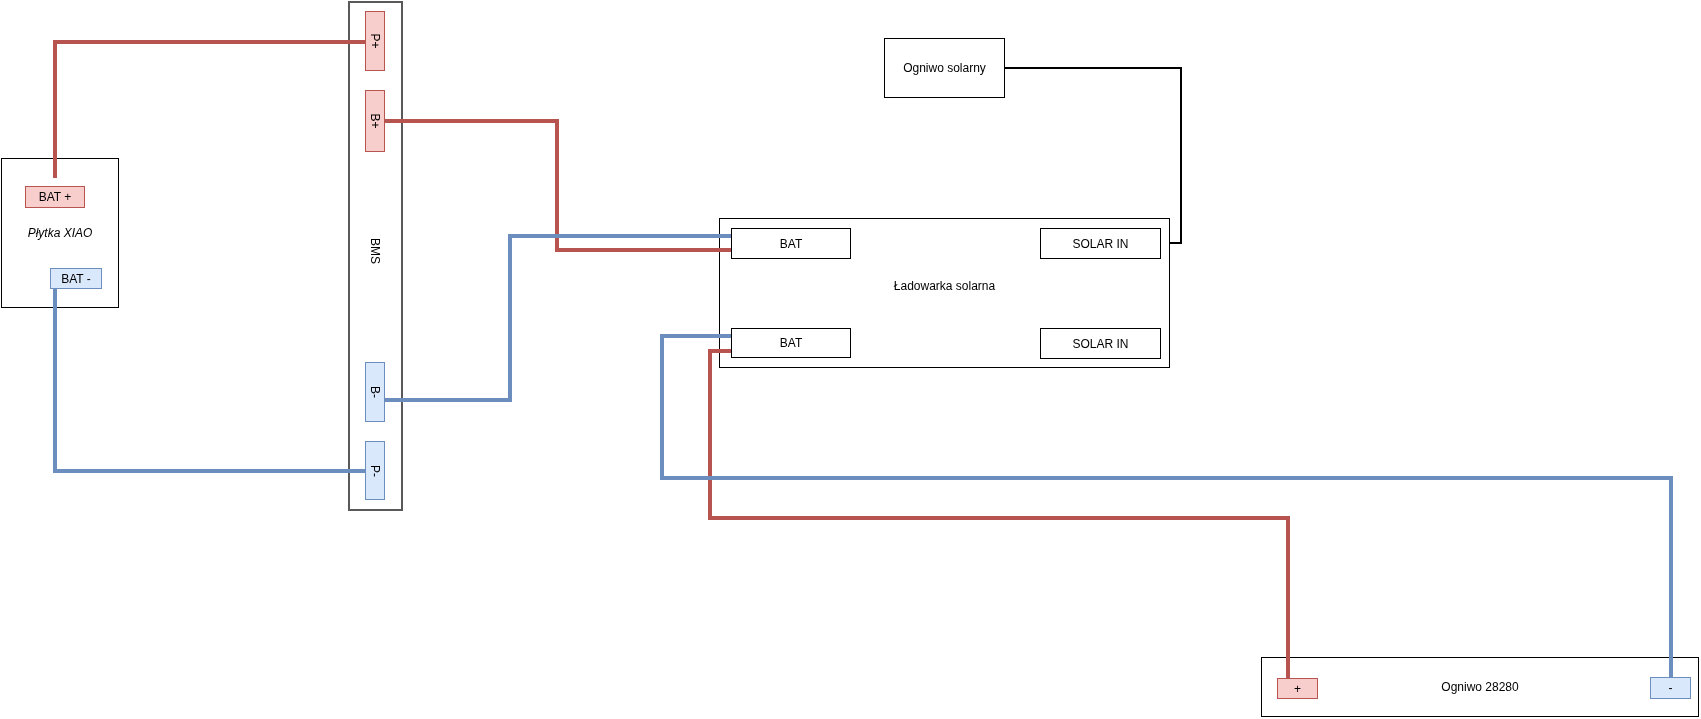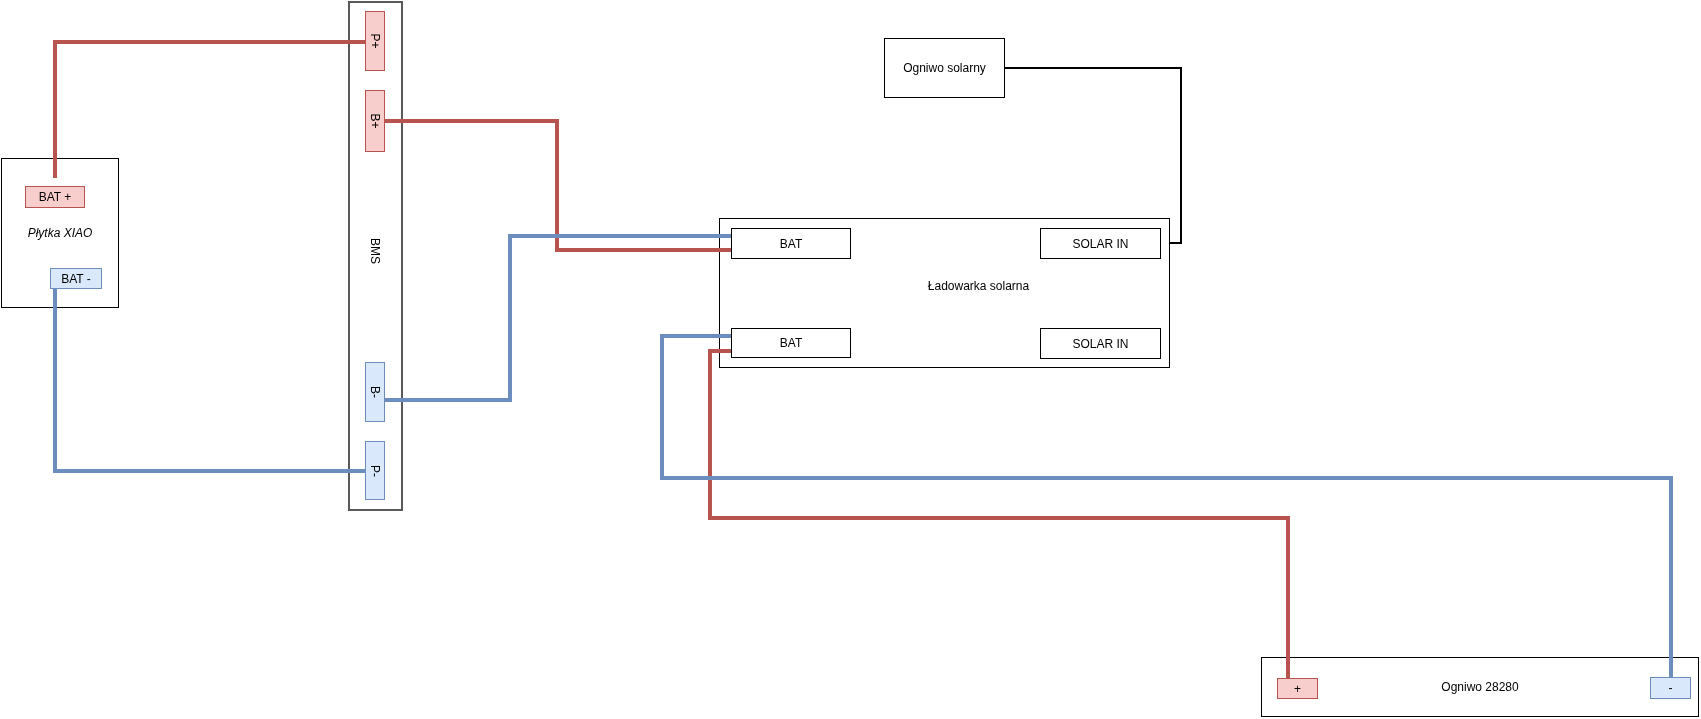--- a/index.html
+++ b/index.html
@@ -73,21 +73,21 @@
   </div>
   <div class="term neg" style="left:365px; top:441px; width:20px; height:59px;">
     <span class="rot">P-</span>
   </div>
 
   <div class="box" style="left:884px; top:38px; width:121px; height:60px;">
     <span>Ogniwo solarny</span>
   </div>
 
   <div class="box" style="left:719px; top:218px; width:451px; height:150px;"></div>
-  <div class="float-label" style="left:719px; top:277px; width:451px; height:17px;margin-left:34px;">
+  <div class="float-label" style="left:719px; top:277px; width:451px; height:17px;">
     <span>Ładowarka solarna</span>
   </div>
   <div class="box" style="left:731px; top:228px; width:120px; height:31px;">
     <span>BAT</span>
   </div>
   <div class="box" style="left:1040px; top:228px; width:121px; height:31px;">
     <span>SOLAR IN</span>
   </div>
   <div class="box" style="left:731px; top:328px; width:120px; height:30px;">
     <span>BAT</span>

